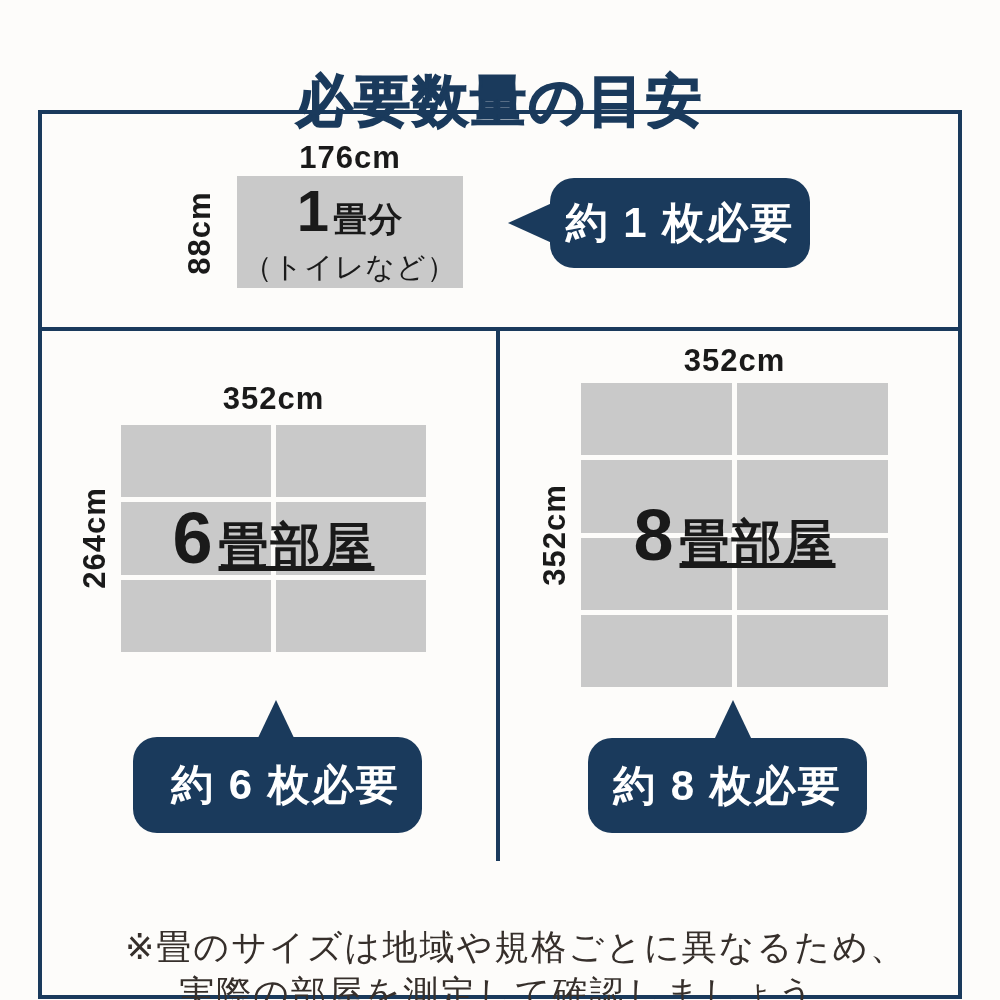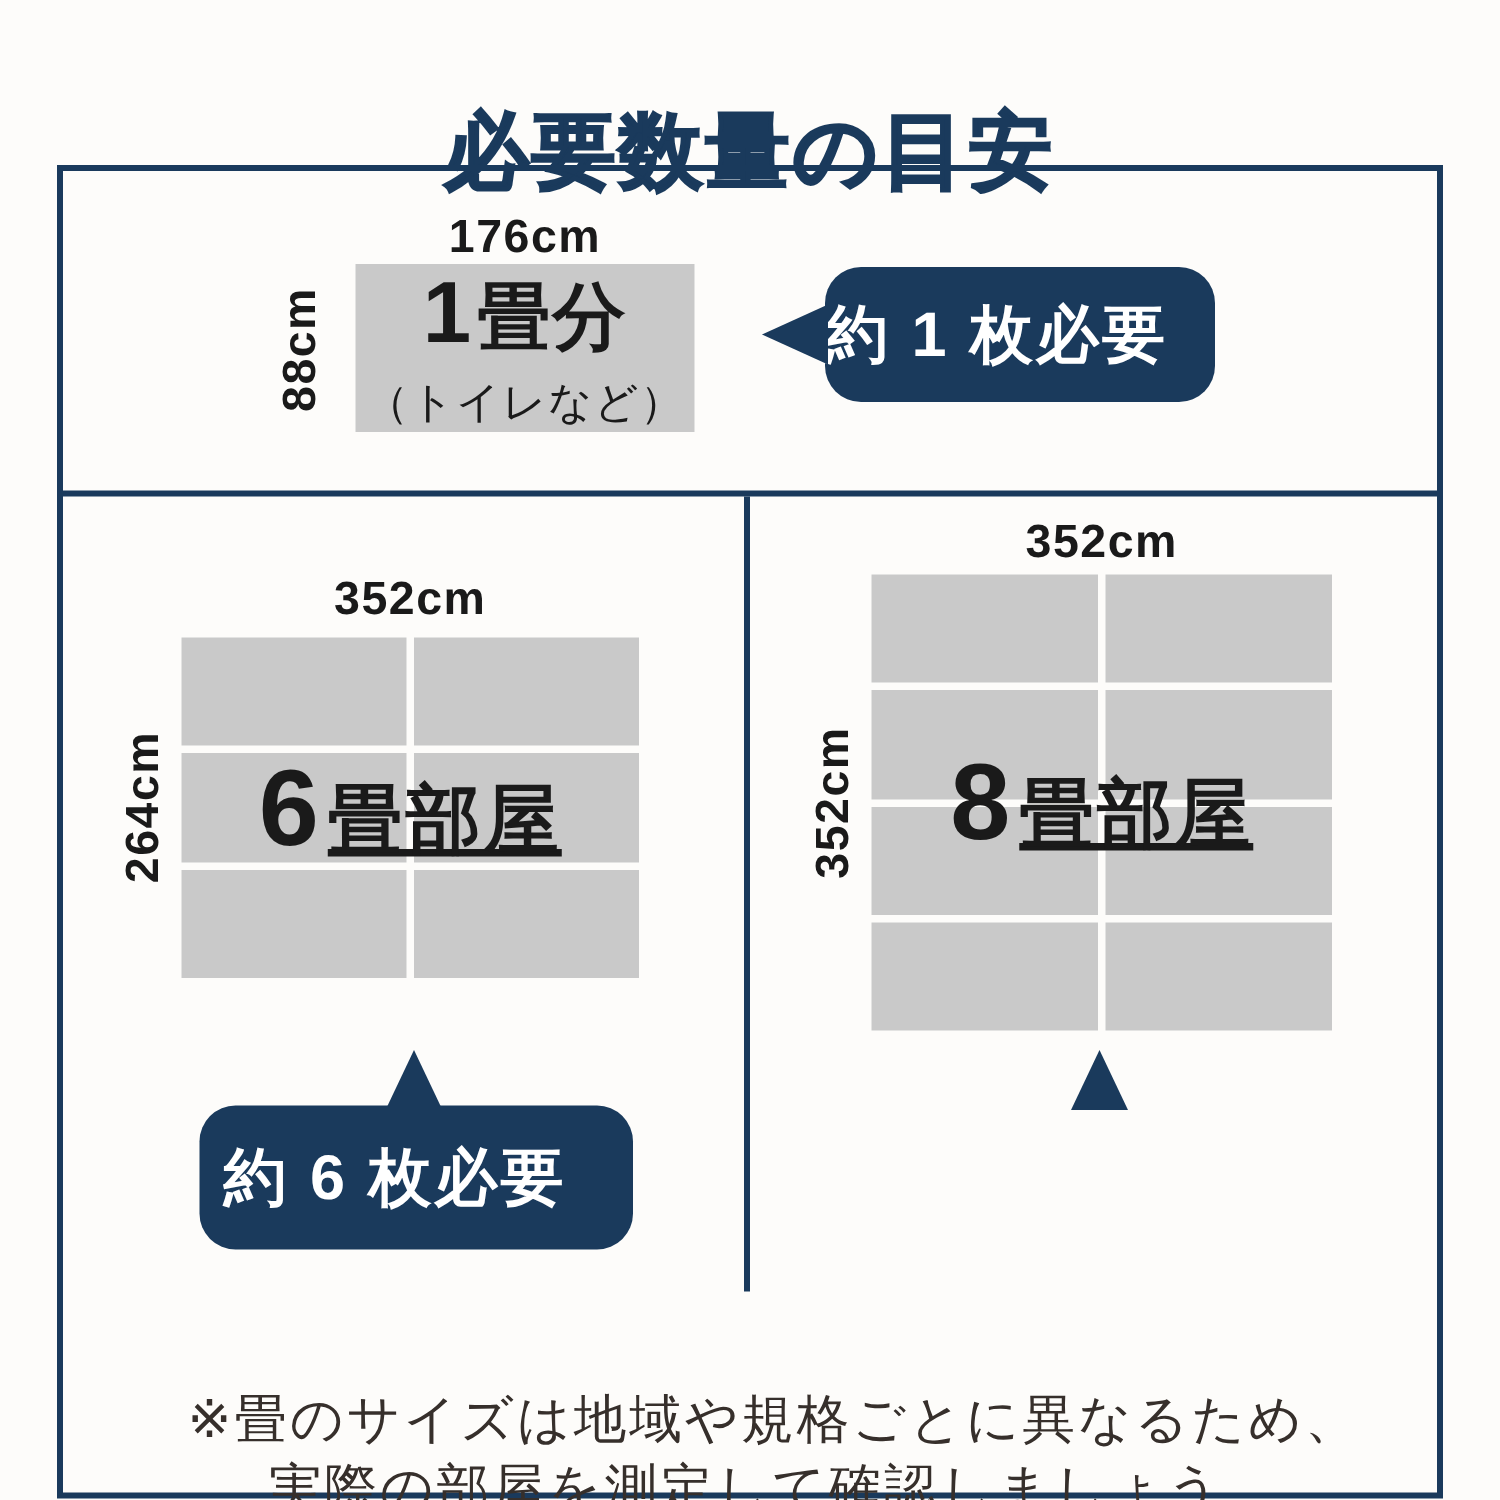--- a/index.html
+++ b/index.html
@@ -53,26 +53,26 @@
   .tatami-cell{background:var(--gray);}
   .room-label{
     position:absolute;display:flex;align-items:center;justify-content:center;
     color:var(--ink);pointer-events:none;
   }
   .room-label .inner{display:flex;align-items:baseline;}
   .num-big{font-size:72px;font-weight:900;letter-spacing:0;}
   .suffix{font-size:50px;font-weight:900;margin-left:6px;letter-spacing:2px;text-decoration:underline;}
   .mat-rect .line1{display:flex;align-items:baseline;color:var(--ink);}
   .mat-rect .line1 .n{font-size:58px;font-weight:900;}
-  .mat-rect .line1 .s{font-size:49px;font-weight:900;margin-left:4px;letter-spacing:1px;}
+  .mat-rect .line1 .s{font-size:34px;font-weight:900;margin-left:4px;letter-spacing:1px;}
   .mat-rect .line2{font-size:29px;font-weight:400;color:var(--ink);margin-top:4px;letter-spacing:1px;}
   
   .callout{
     position:absolute;background:var(--navy);border-radius:24px;
-    display:flex;align-items:center;justify-content:flex-start;
+    display:flex;align-items:center;justify-content:center;
     color:#fff;font-weight:900;letter-spacing:2px;
   }
   .callout .txt{white-space:nowrap;}
   .tail{position:absolute;width:0;height:0;}
   .tail.left{
     left:-42px;top:50%;transform:translateY(-50%);
     border-top:20px solid transparent;border-bottom:20px solid transparent;
     border-right:44px solid var(--navy);
   }
   .tail-up{
@@ -177,20 +177,23 @@
           </div>
 
         <div class="room-label eight-label">
           <span class="inner">
             <span class="num-big">8</span>
             <span class="suffix">畳部屋</span>
           </span>
         </div>
 
         <span class="tail-up eight-tail"></span>
+        <div class="callout eight-callout">
+          <span class="txt">約 8 枚必要</span>
+        </div>
       </div>
 
     </div>
   </div>
 
   <div class="footer">
     <div>※畳のサイズは地域や規格ごとに異なるため、</div>
     <div>実際の部屋を測定して確認しましょう。</div>
   </div>
 

